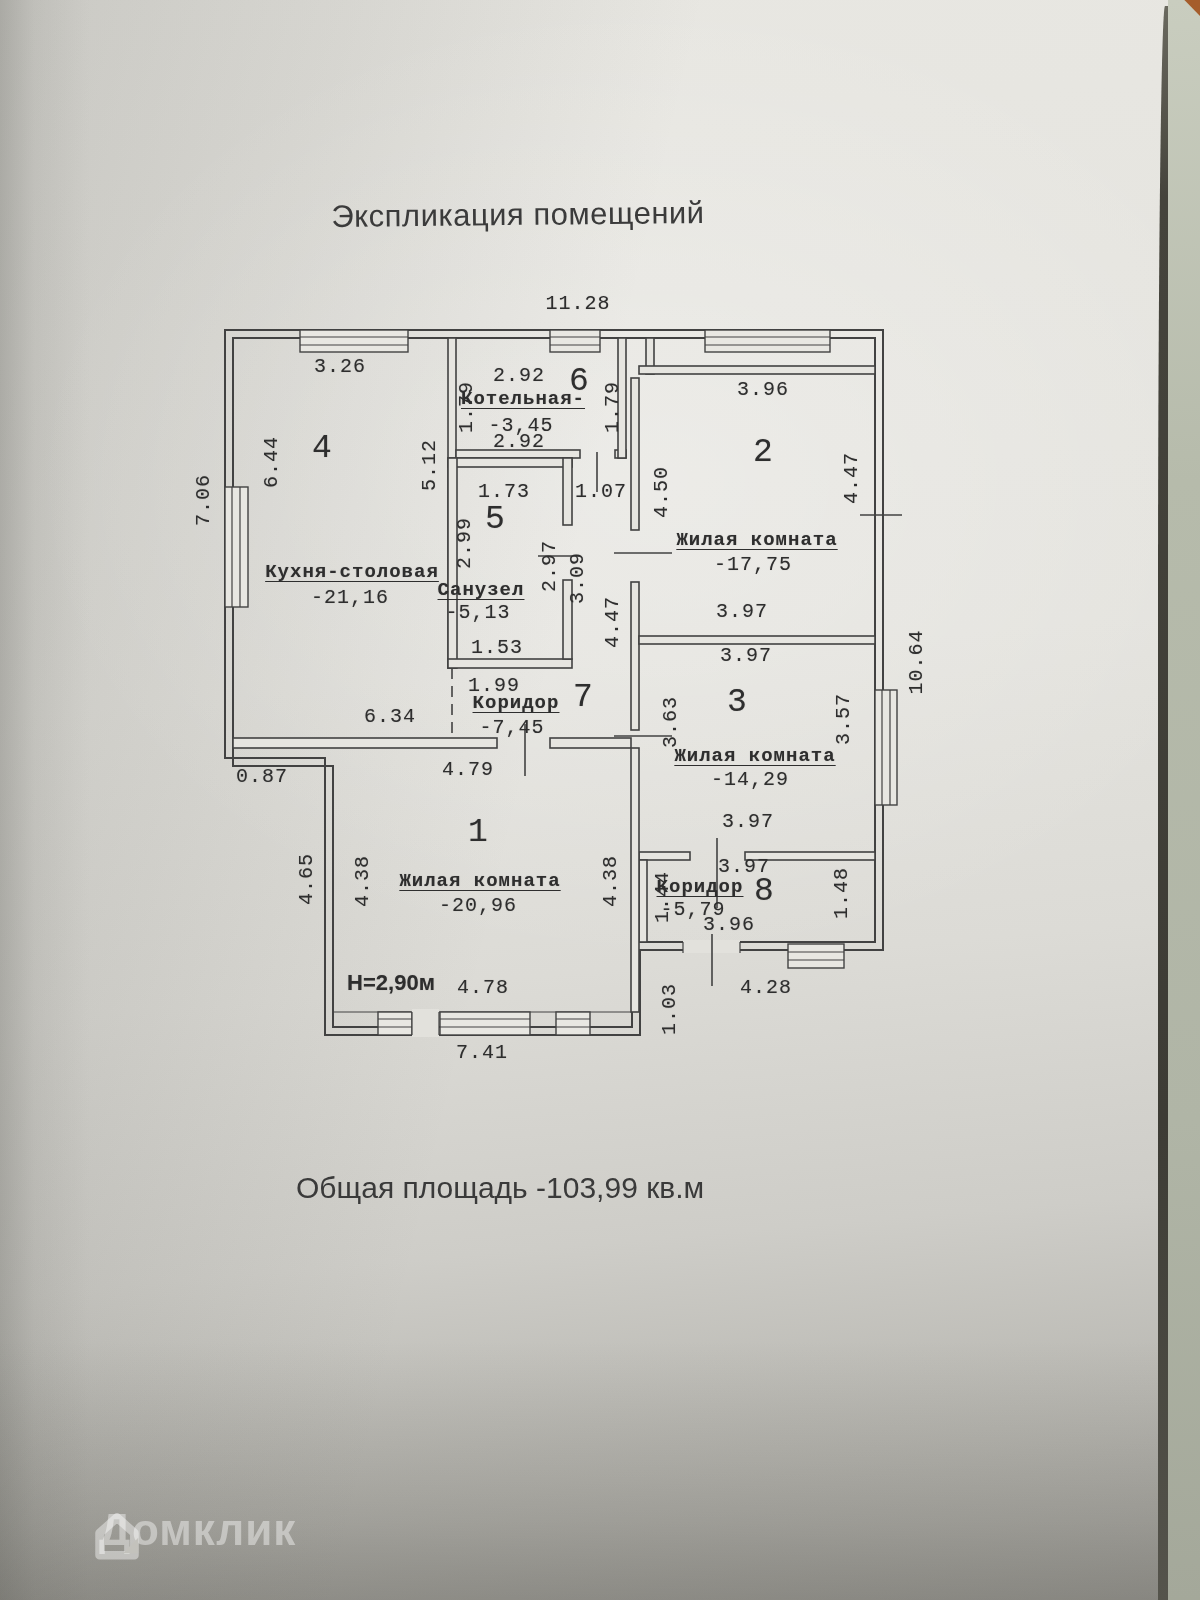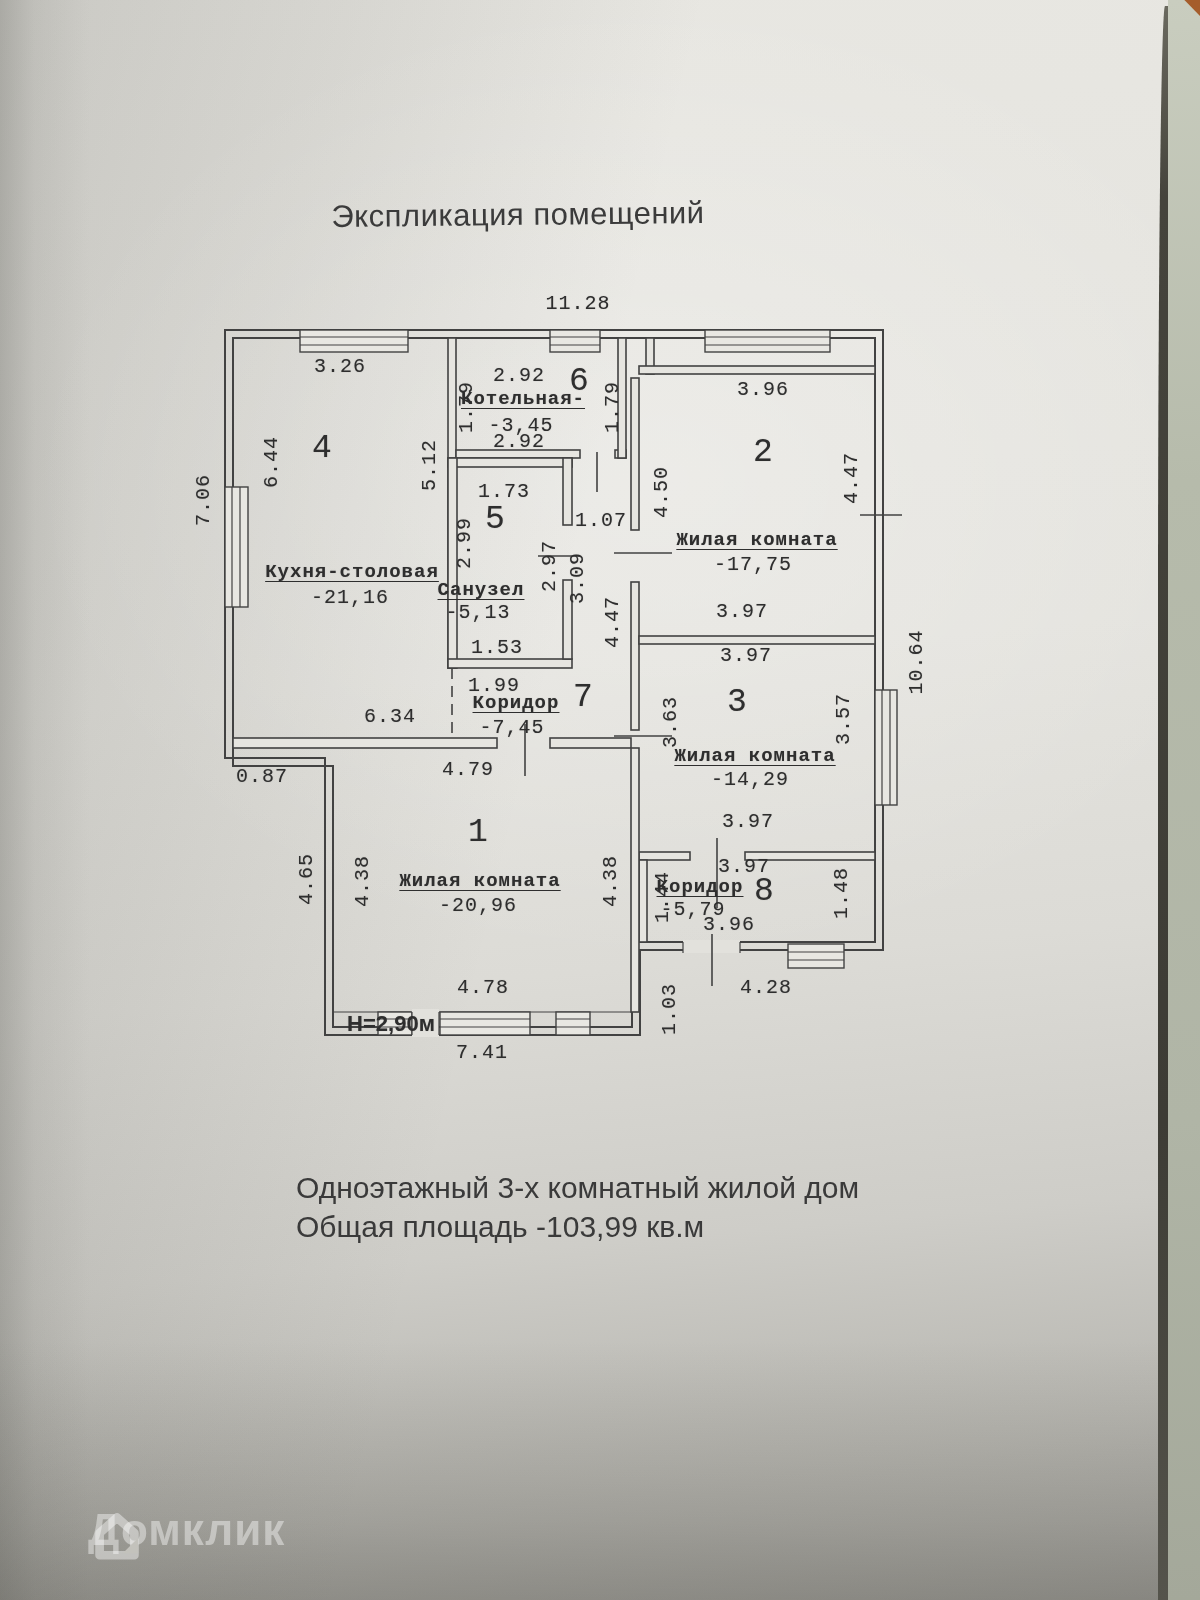--- a/index.html
+++ b/index.html
@@ -52,21 +52,21 @@
          font-size:31px;color:#3b3b3b;letter-spacing:0.5px;}
   .summary{position:absolute;left:296px;top:1168px;font-size:30px;color:#3a3a3a;line-height:39px;}
 
   .watermark{position:absolute;left:585px;top:822px;transform:translate(-50%,-50%);
      font-size:150px;font-weight:bold;letter-spacing:2px;color:rgba(255,255,255,0.55);
      font-family:"Liberation Sans",sans-serif;}
 
   .brand{position:absolute;left:88px;top:1505px;display:flex;align-items:center;gap:14px;
          color:rgba(255,255,255,0.42);}
   .brand-text{font-size:44px;font-weight:bold;letter-spacing:1px;
-              font-family:"Liberation Sans",sans-serif;}
+              font-family:"Liberation Sans",sans-serif;margin-left:11px;}
   .brand-icon{width:58px;height:58px;}
 </style>
 </head>
 <body>
 
 <div class="photo"></div>
 <div class="photo-bottom-shade"></div>
 <div class="page-edge-dark"></div>
 <div class="page-edge-strip"></div>
 <div class="corner-sliver"></div>
@@ -158,21 +158,21 @@
 
   <div id="labels">
       <div class="lbl dim" style="left: 578px; top: 303px;">11.28</div>
       <div class="lbl dim" style="left: 340px; top: 366px;">3.26</div>
       <div class="lbl dim" style="left: 519px; top: 375px;">2.92</div>
       <div class="lbl dim" style="left: 763px; top: 389px;">3.96</div>
       <div class="lbl dimv" style="left: 466px; top: 407px;">1.79</div>
       <div class="lbl dimv" style="left: 612px; top: 407px;">1.79</div>
       <div class="lbl dim" style="left: 519px; top: 441px;">2.92</div>
       <div class="lbl dim" style="left: 504px; top: 491px;">1.73</div>
-      <div class="lbl dim" style="left: 601px; top: 491px; margin-top: 29px;">1.07</div>
+      <div class="lbl dim" style="left: 601px; top: 491px;">1.07</div>
       <div class="lbl dimv" style="left: 661px; top: 492px;">4.50</div>
       <div class="lbl dimv" style="left: 851px; top: 478px;">4.47</div>
       <div class="lbl dimv" style="left: 429px; top: 465px;">5.12</div>
       <div class="lbl dimv" style="left: 271px; top: 462px;">6.44</div>
       <div class="lbl dimv" style="left: 203px; top: 500px;">7.06</div>
       <div class="lbl dimv" style="left: 464px; top: 543px;">2.99</div>
       <div class="lbl dimv" style="left: 549px; top: 566px;">2.97</div>
       <div class="lbl dimv" style="left: 577px; top: 578px;">3.09</div>
       <div class="lbl dimv" style="left: 612px; top: 622px;">4.47</div>
       <div class="lbl dim" style="left: 497px; top: 647px;">1.53</div>
@@ -186,21 +186,21 @@
       <div class="lbl dim" style="left: 748px; top: 821px;">3.97</div>
       <div class="lbl dim" style="left: 262px; top: 776px;">0.87</div>
       <div class="lbl dim" style="left: 468px; top: 769px;">4.79</div>
       <div class="lbl dim" style="left: 744px; top: 866px;">3.97</div>
       <div class="lbl dimv" style="left: 662px; top: 897px;">1.44</div>
       <div class="lbl dimv" style="left: 841px; top: 893px;">1.48</div>
       <div class="lbl dim" style="left: 729px; top: 924px;">3.96</div>
       <div class="lbl dimv" style="left: 306px; top: 879px;">4.65</div>
       <div class="lbl dimv" style="left: 362px; top: 881px;">4.38</div>
       <div class="lbl dimv" style="left: 610px; top: 881px;">4.38</div>
-      <div class="lbl note" style="left: 391px; top: 983px; margin-top: 41px;">H=2,90м</div>
+      <div class="lbl note" style="left: 391px; top: 983px;">H=2,90м</div>
       <div class="lbl dim" style="left: 483px; top: 987px;">4.78</div>
       <div class="lbl dim" style="left: 766px; top: 987px;">4.28</div>
       <div class="lbl dimv" style="left: 669px; top: 1009px;">1.03</div>
       <div class="lbl dim" style="left: 482px; top: 1052px;">7.41</div>
       <div class="lbl num" style="left: 478px; top: 832px;">1</div>
       <div class="lbl rname" style="left: 480px; top: 881px;">Жилая комната</div>
       <div class="lbl rarea" style="left: 478px; top: 905px;">-20,96</div>
       <div class="lbl num" style="left: 763px; top: 452px;">2</div>
       <div class="lbl rname" style="left: 757px; top: 540px;">Жилая комната</div>
       <div class="lbl rarea" style="left: 753px; top: 564px;">-17,75</div>
@@ -219,21 +219,20 @@
       <div class="lbl num" style="left: 583px; top: 697px;">7</div>
       <div class="lbl rname" style="left: 516px; top: 703px;">Коридор</div>
       <div class="lbl rarea" style="left: 512px; top: 727px;">-7,45</div>
       <div class="lbl num" style="left: 764px; top: 891px;">8</div>
       <div class="lbl rname" style="left: 700px; top: 887px;">Коридор</div>
       <div class="lbl rarea" style="left: 693px; top: 909px;">-5,79</div>
     </div>
 </div>
 
 <div class="summary">
-  <div>Одноэтажный 3-х комнатный жилой дом</div>
   <div>Общая площадь -103,99 кв.м</div>
 </div>
 
 <div class="brand">
   <svg class="brand-icon" viewBox="0 0 60 60">
     <path d="M12,29 L30,13 L48,29 V52 H12 Z" fill="none" stroke="rgba(255,255,255,0.42)" stroke-width="9" stroke-linejoin="round"></path>
     <path d="M52,34 L36,50 L52,50 Z" fill="#c3c2bc" stroke="none"></path>
   </svg>
   <span class="brand-text">Домклик</span>
 </div>

